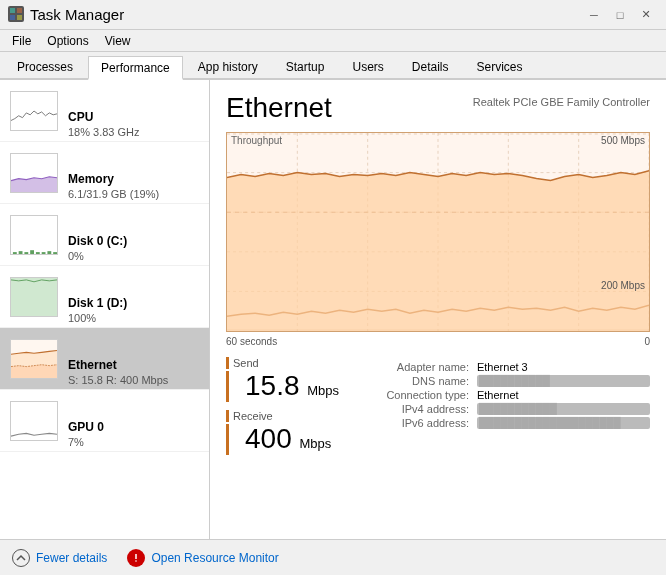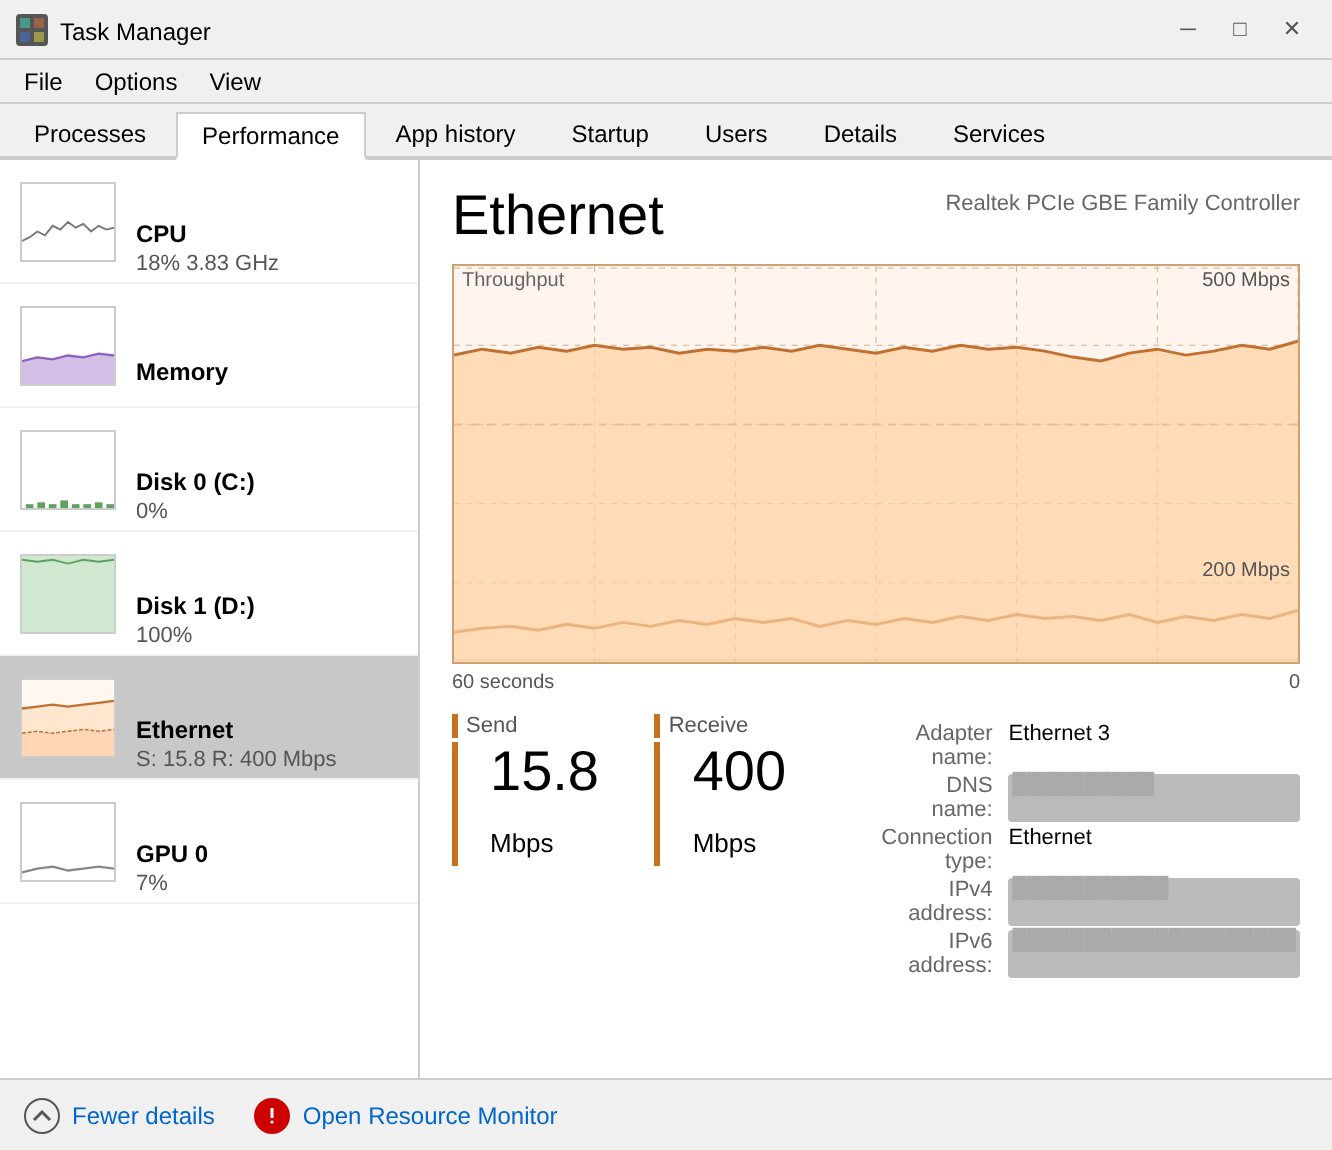--- a/index.html
+++ b/index.html
@@ -8,21 +8,21 @@
     
     .title-bar {
       background: #f0f0f0;
       display: flex;
       align-items: center;
       justify-content: space-between;
       padding: 4px 8px;
       height: 30px;
       border-bottom: 1px solid #ccc;
     }
-    .title-bar-left { display: flex; align-items: flex-end; gap: 6px; font-size: 12px; }
+    .title-bar-left { display: flex; align-items: flex-start; gap: 6px; font-size: 15px; }
     .title-bar-icon { width: 16px; height: 16px; background: #555; border-radius: 2px; display: flex; align-items: center; justify-content: center; color: white; font-size: 9px; }
     .title-bar-controls { display: flex; gap: 2px; }
     .title-bar-btn { width: 24px; height: 20px; display: flex; align-items: center; justify-content: center; font-size: 11px; cursor: pointer; background: transparent; border: none; color: #555; }
 
     
     .menu-bar {
       background: #f0f0f0;
       display: flex;
       align-items: center;
       padding: 2px 4px;
@@ -259,20 +259,21 @@
 
     <div class="left-item">
       <div class="left-item-thumb thumb-memory">
         <svg class="mini-chart" viewBox="0 0 48 40" preserveAspectRatio="none">
           <polygon class="mem-fill" points="0,40 0,28 8,26 16,27 24,25 32,26 40,24 48,25 48,40" fill="#9060c0" opacity="0.3"></polygon>
           <polyline points="0,28 8,26 16,27 24,25 32,26 40,24 48,25" stroke="#9060c0" stroke-width="1.2" fill="none"></polyline>
         </svg>
       </div>
       <div class="left-item-info">
         <div class="left-item-title">Memory</div>
+        <div class="left-item-subtitle">6.1/31.9 GB (19%)</div>
       </div>
     </div>
 
     <div class="left-item">
       <div class="left-item-thumb thumb-disk0">
         <svg class="mini-chart" viewBox="0 0 48 40" preserveAspectRatio="none">
           <rect x="2" y="38" width="4" height="2" fill="#60a060"></rect>
           <rect x="8" y="37" width="4" height="3" fill="#60a060"></rect>
           <rect x="14" y="38" width="4" height="2" fill="#60a060"></rect>
           <rect x="20" y="36" width="4" height="4" fill="#60a060"></rect>
@@ -366,21 +367,21 @@
       </svg>
     </div>
 
     <div class="chart-time-labels">
       <span>60 seconds</span>
       <span>0</span>
     </div>
 
     <div style="display:flex; gap:20px; align-items:flex-start;">
 
-      <div style="display:flex; flex-direction:row; gap:8px;">
+      <div style="display:flex; flex-direction:column; gap:8px;">
         <div class="stat-block">
           <div class="stat-label">Send</div>
           <div class="stat-value">
             <span>15.8</span>
             <span class="stat-unit">Mbps</span>
           </div>
         </div>
         <div class="stat-block">
           <div class="stat-label">Receive</div>
           <div class="stat-value">

